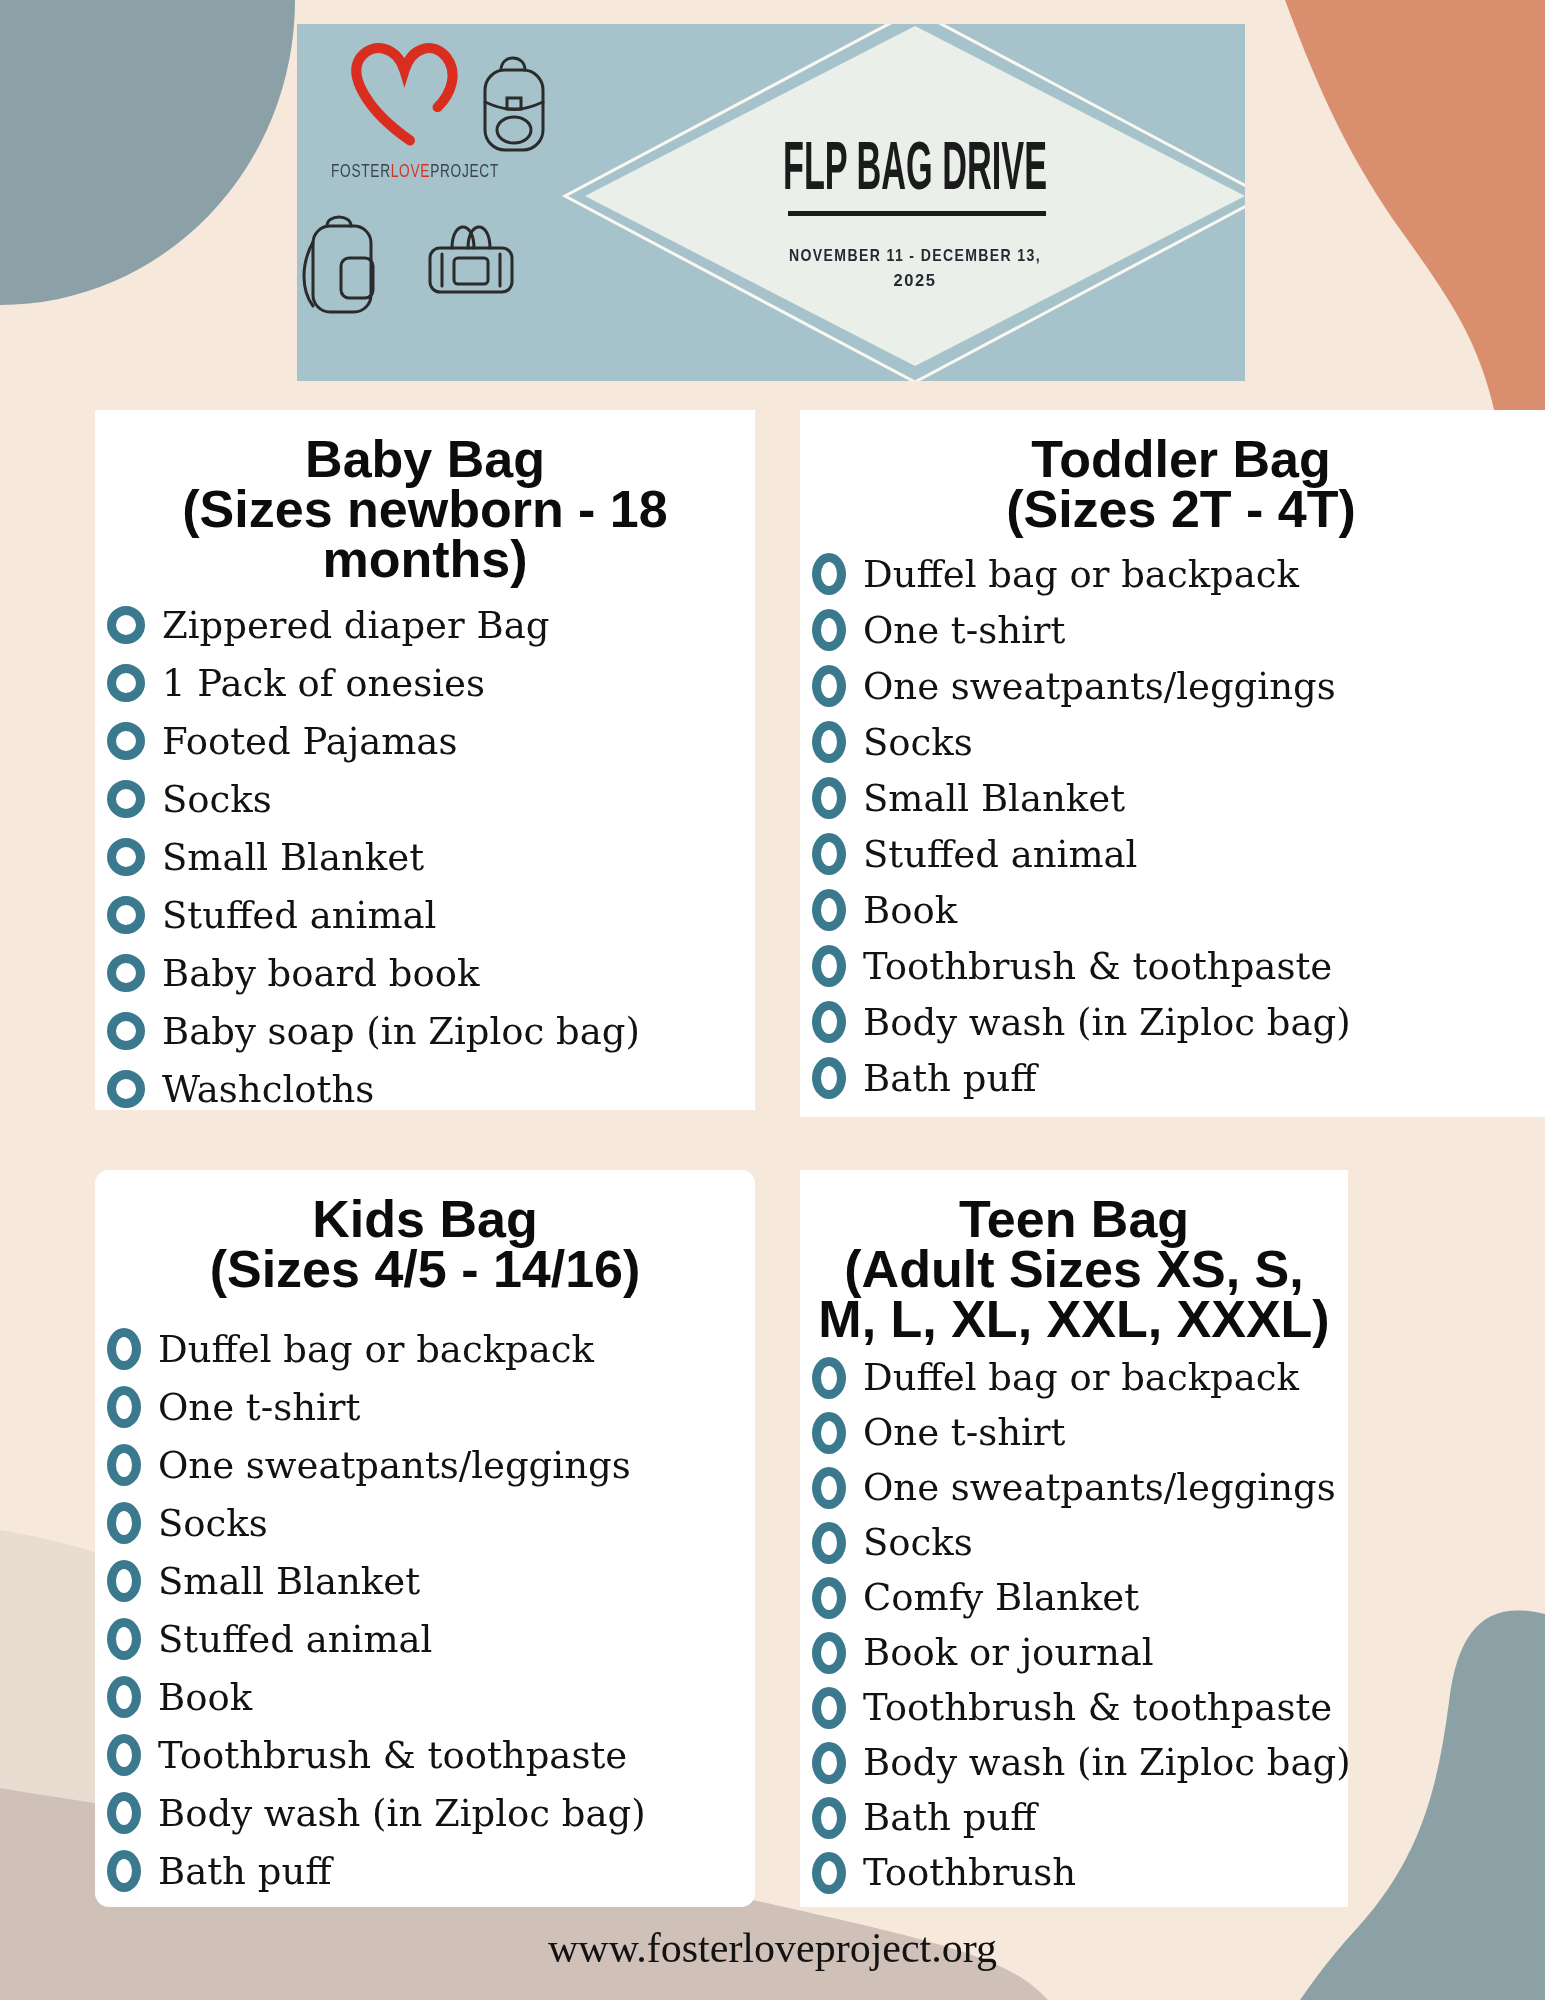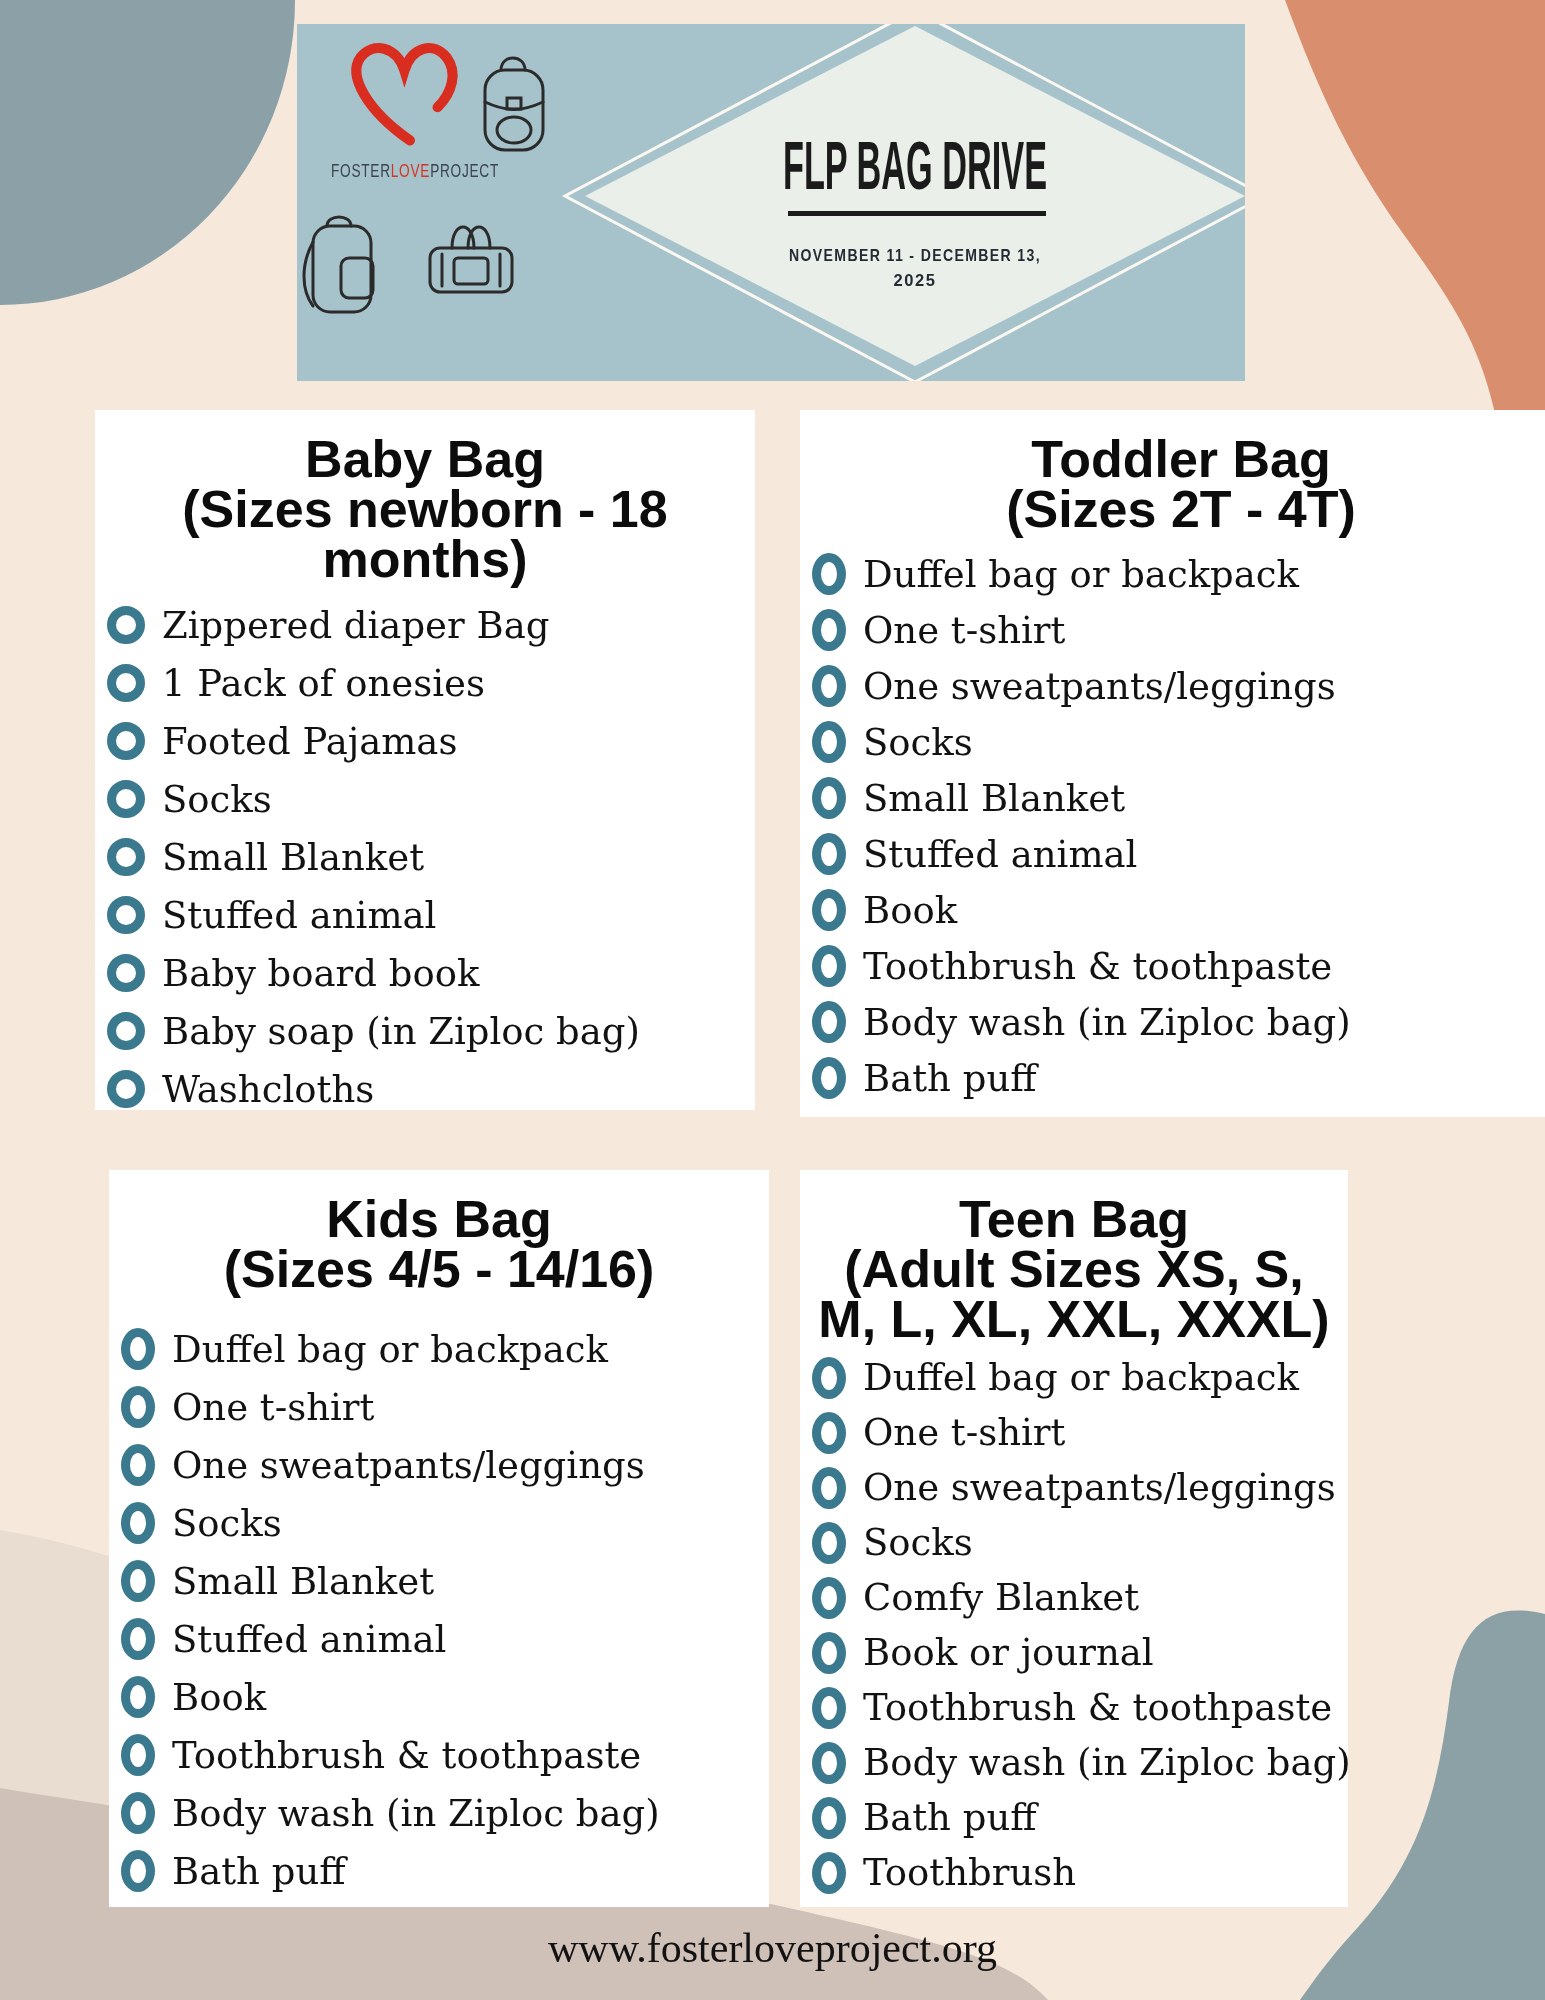--- a/index.html
+++ b/index.html
@@ -4,21 +4,21 @@
 <style>
   html,body{margin:0;padding:0;}
   body{font-family:"Liberation Sans",sans-serif;}
   .page{position:relative;width:1545px;height:2000px;background:#f6e9dc;overflow:hidden;}
   .bg{position:absolute;left:0;top:0;}
   .banner{position:absolute;left:297px;top:24px;width:948px;height:357px;background:#a6c3cb;overflow:hidden;}
   .banner svg{display:block;}
   .card{position:absolute;background:#ffffff;}
   .baby{left:95px;top:410px;width:660px;height:700px;}
   .toddler{left:800px;top:410px;width:762px;height:707px;}
-  .kids{left:109px;top:1170px;width:660px;height:737px;}
+  .kids{left:95px;top:1170px;width:660px;height:737px;border-radius:14px;}
   .teen{left:800px;top:1170px;width:548px;height:737px;}
   .card{padding-top:24px;box-sizing:border-box;}
   .title,.subtitle{font-family:"Liberation Sans",sans-serif;font-weight:700;font-size:52px;line-height:50px;text-align:center;color:#0c0c0c;margin:0;}
   .subtitle{padding:0 14px;}
   .list{list-style:none;margin:12px 0 0 0;padding:0 0 0 12px;}
   .kids .list{margin-top:26px;}
   .teen .list{margin-top:6px;}
   .row{display:flex;align-items:center;}
   .baby .row{height:58px;}
   .toddler .row{height:56px;}

